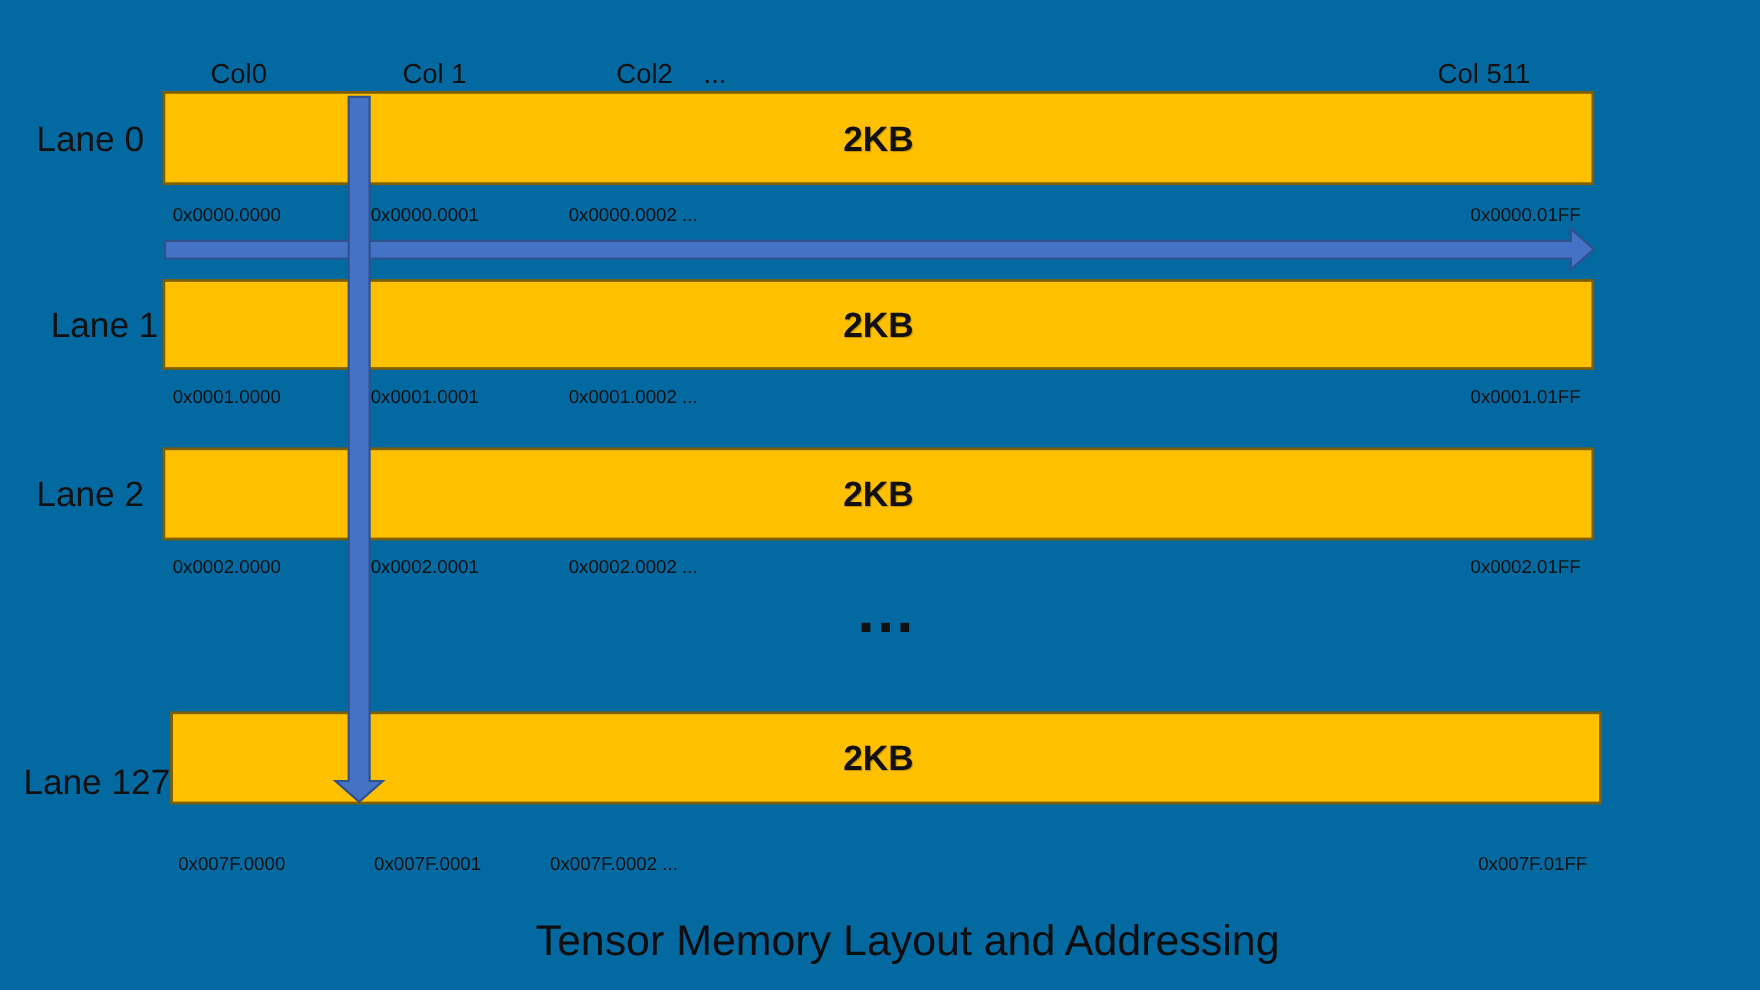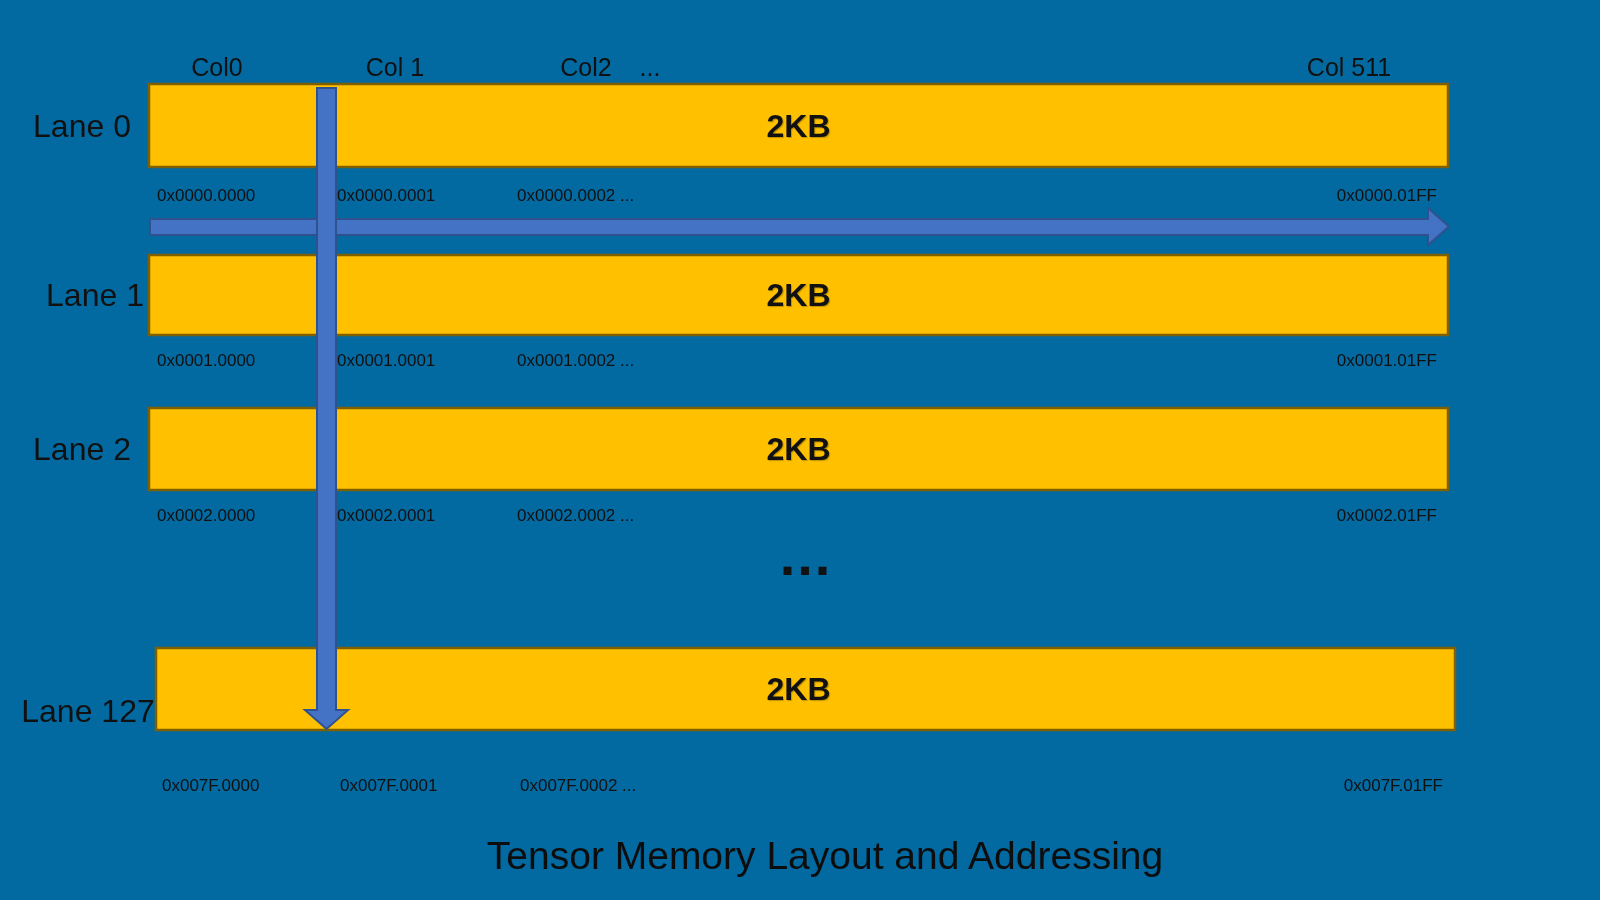--- a/index.html
+++ b/index.html
@@ -80,21 +80,21 @@
   </div>
   <div class="addr-row" style="top:501px;">
     <span class="addr a0">0x0002.0000</span>
     <span class="addr a1">0x0002.0001</span>
     <span class="addr a2">0x0002.0002 ...</span>
     <span class="addr a3">0x0002.01FF</span>
   </div>
   <div class="addr-row" style="top:743px;margin-top:28px;">
     <span class="addr a0" style="left:162px;">0x007F.0000</span>
     <span class="addr a1" style="left:340px;">0x007F.0001</span>
-    <span class="addr a2" style="left:520px;text-align:right;">0x007F.0002 ...</span>
+    <span class="addr a2" style="left:500px;text-align:right;">0x007F.0002 ...</span>
     <span class="addr a3" style="left:1443px;">0x007F.01FF</span>
   </div>
 
   <div class="dots">...</div>
 
   <svg class="layer" viewBox="0 0 1600 900">
     <polygon class="arrow-shape" points="150,219 1428,219 1428,208 1449,226.5 1428,245 1428,235 150,235" fill="#4472C4"></polygon>
     <polygon class="arrow-shape" points="317,88 336,88 336,710 348,710 326.5,729 305,710 317,710" fill="#4472C4"></polygon>
   </svg>
 

